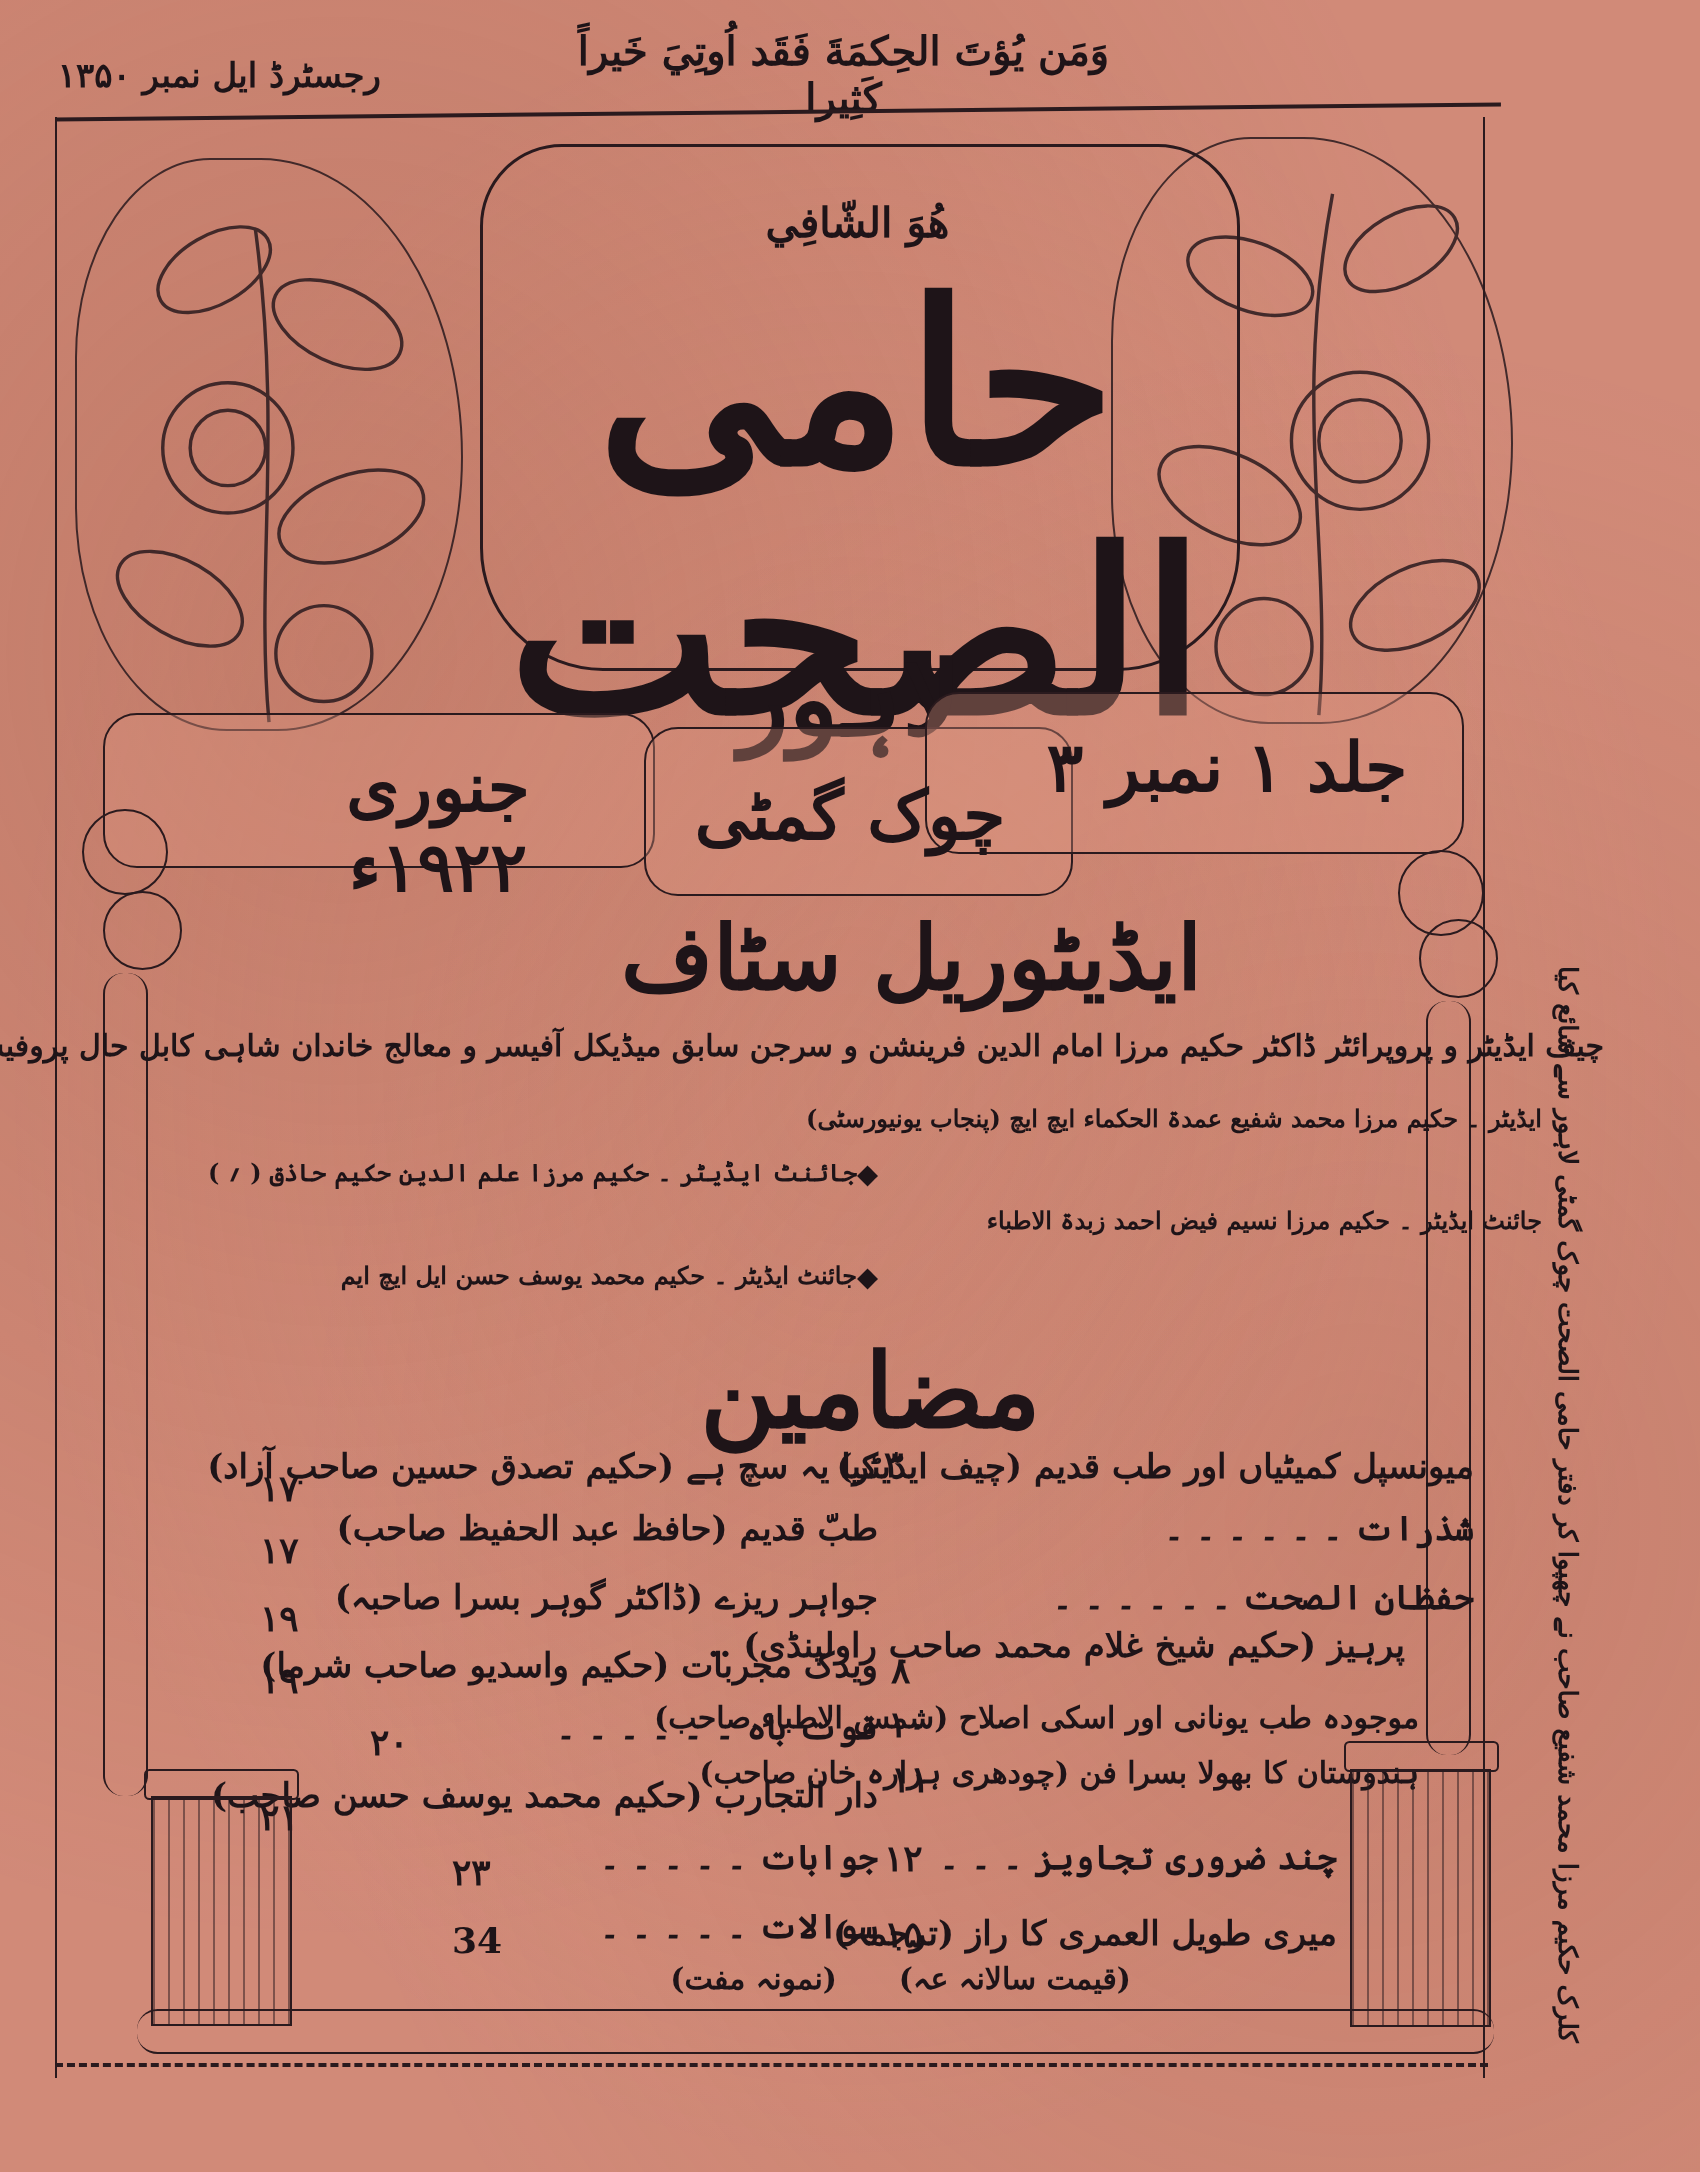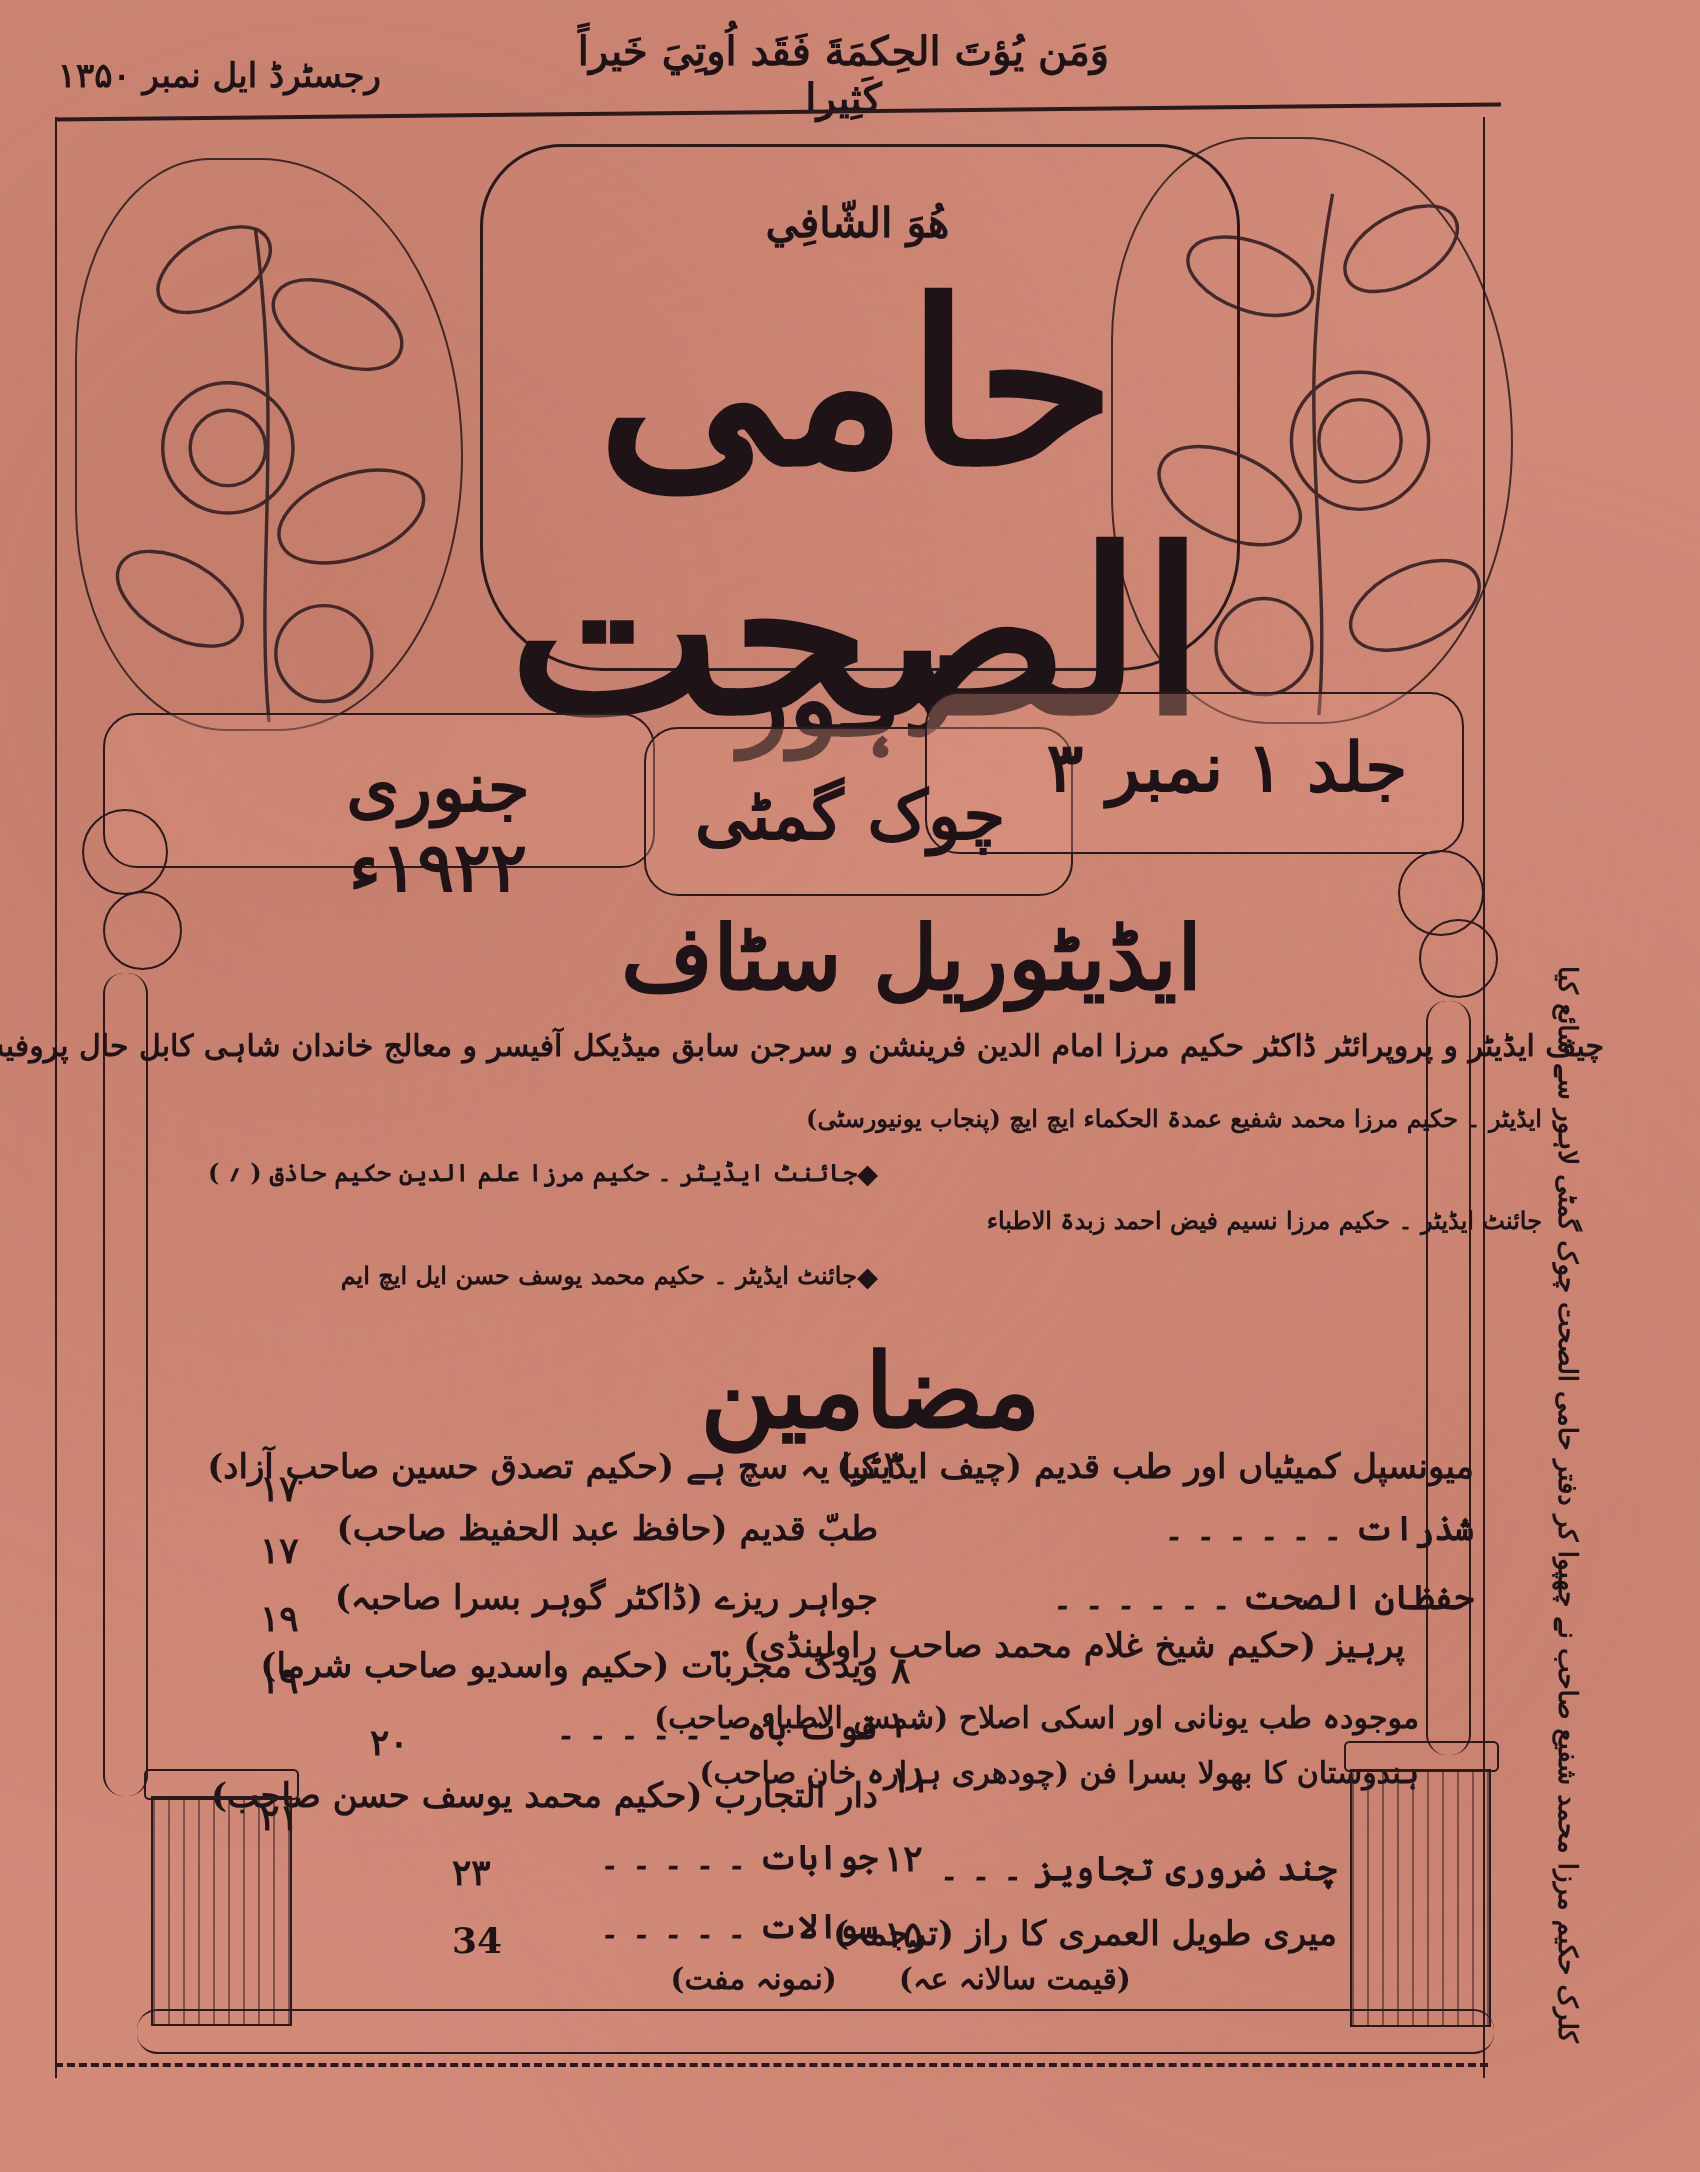--- a/index.html
+++ b/index.html
@@ -132,21 +132,21 @@
 <div class="abs rtl toc-item" style="top:1446px;left:939px;width:535px;text-align:right;">میونسپل کمیٹیاں اور طب قدیم (چیف ایڈیٹر)</div>
 <div class="abs toc-page" style="top:1443px;left:884px;">۳</div>
 <div class="abs rtl toc-item" style="top:1508px;left:939px;width:535px;text-align:right;">شذرات ۔ ۔ ۔ ۔ ۔ ۔</div>
 <div class="abs rtl toc-item" style="top:1577px;left:939px;width:535px;text-align:right;">حفظان الصحت ۔ ۔ ۔ ۔ ۔ ۔</div>
 <div class="abs rtl toc-item" style="top:1625px;left:939px;width:466px;text-align:right;">پرہیز (حکیم شیخ غلام محمد صاحب راولپنڈی) ..</div>
 <div class="abs toc-page" style="top:1649px;left:891px;">۸</div>
 <div class="abs rtl toc-item" style="top:1700px;left:939px;width:480px;text-align:right;font-size:30px;">موجودہ طب یونانی اور اسکی اصلاح (شمس الاطباء صاحب)</div>
 <div class="abs toc-page" style="top:1703px;left:888px;">۱۰</div>
 <div class="abs rtl toc-item" style="top:1755px;left:939px;width:480px;text-align:right;font-size:30px;">ہندوستان کا بھولا بسرا فن (چودھری ہزارہ خان صاحب)</div>
 <div class="abs toc-page" style="top:1758px;left:891px;">۱۱</div>
-<div class="abs rtl toc-item" style="top:1837px;left:939px;width:398px;text-align:right;margin-top:11px;">چند ضروری تجاویز ۔ ۔ ۔</div>
+<div class="abs rtl toc-item" style="top:1837px;left:939px;width:398px;text-align:right;">چند ضروری تجاویز ۔ ۔ ۔</div>
 <div class="abs toc-page" style="top:1837px;left:884px;">۱۲</div>
 <div class="abs rtl toc-item" style="top:1913px;left:939px;width:398px;text-align:right;">میری طویل العمری کا راز (ترجمہ)</div>
 <div class="abs toc-page" style="top:1913px;left:884px;">۱۵</div>
 <div class="abs rtl note ink" style="top:1961px;left:884px;width:247px;">(قیمت سالانہ عہ)</div>
 
 <div class="abs rtl toc-item" style="top:1446px;left:343px;width:535px;text-align:right;">کیا یہ سچ ہے (حکیم تصدق حسین صاحب آزاد)</div>
 <div class="abs toc-page" style="top:1467px;left:260px;">۱۷</div>
 <div class="abs rtl toc-item" style="top:1508px;left:343px;width:535px;text-align:right;">طبّ قدیم (حافظ عبد الحفیظ صاحب)</div>
 <div class="abs toc-page" style="top:1529px;left:260px;">۱۷</div>
 <div class="abs rtl toc-item" style="top:1577px;left:343px;width:535px;text-align:right;">جواہر ریزے (ڈاکٹر گوہر بسرا صاحبہ)</div>

